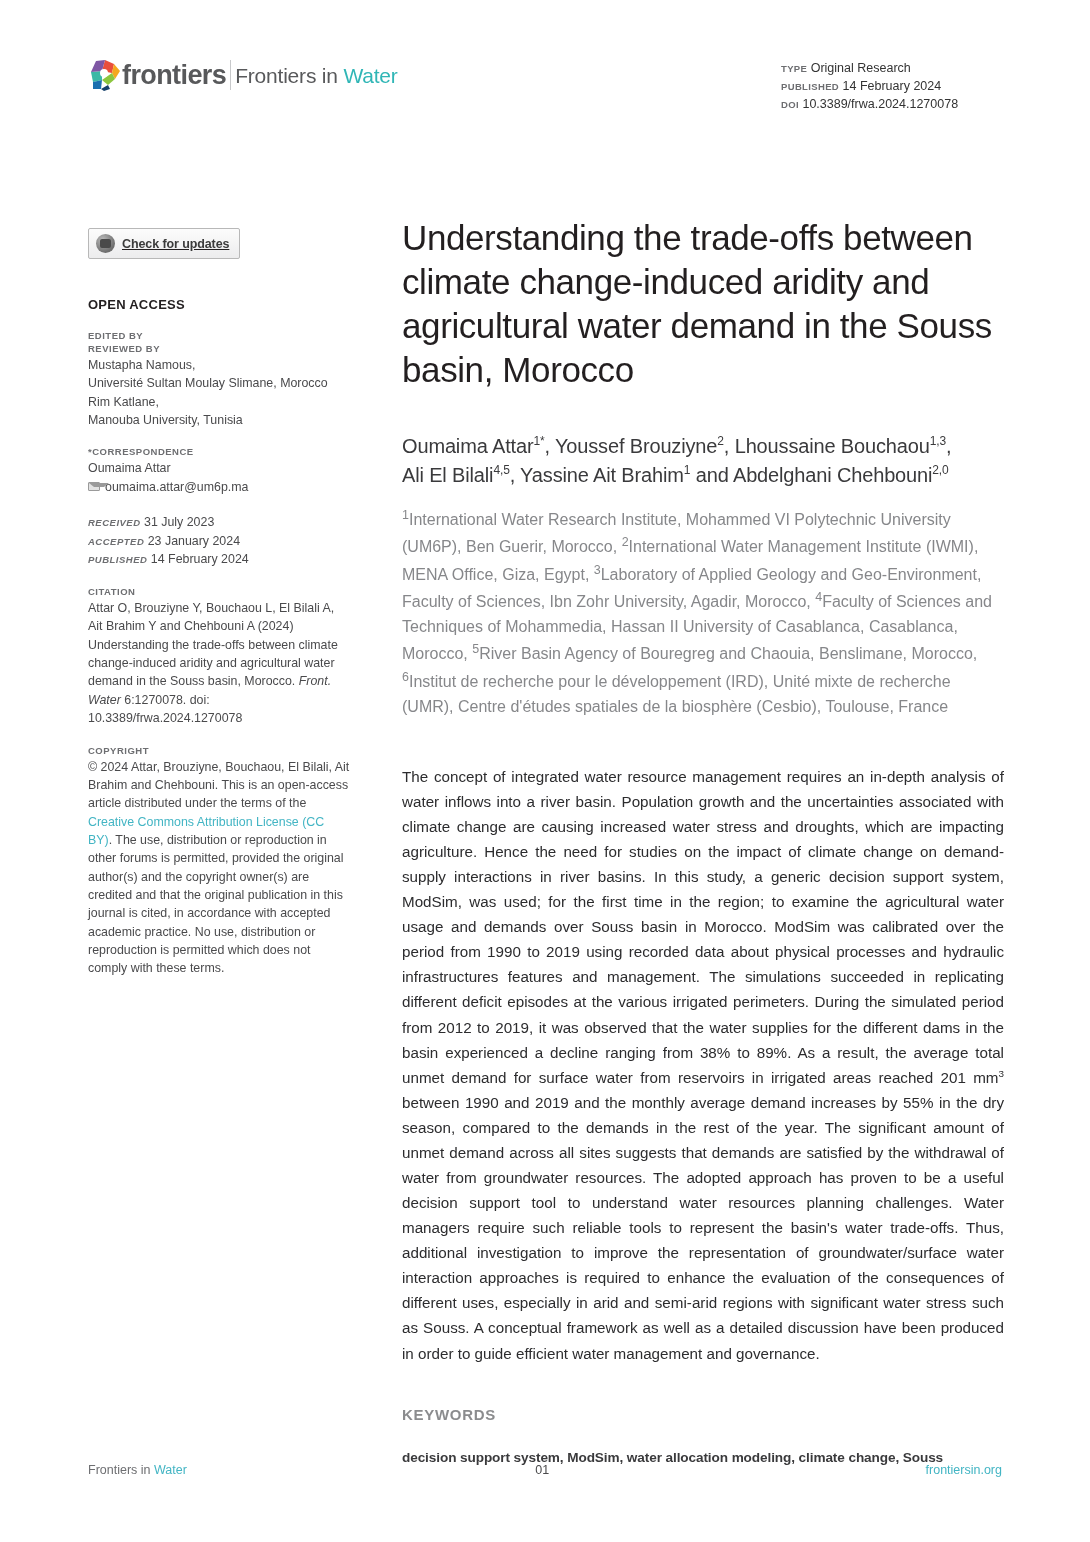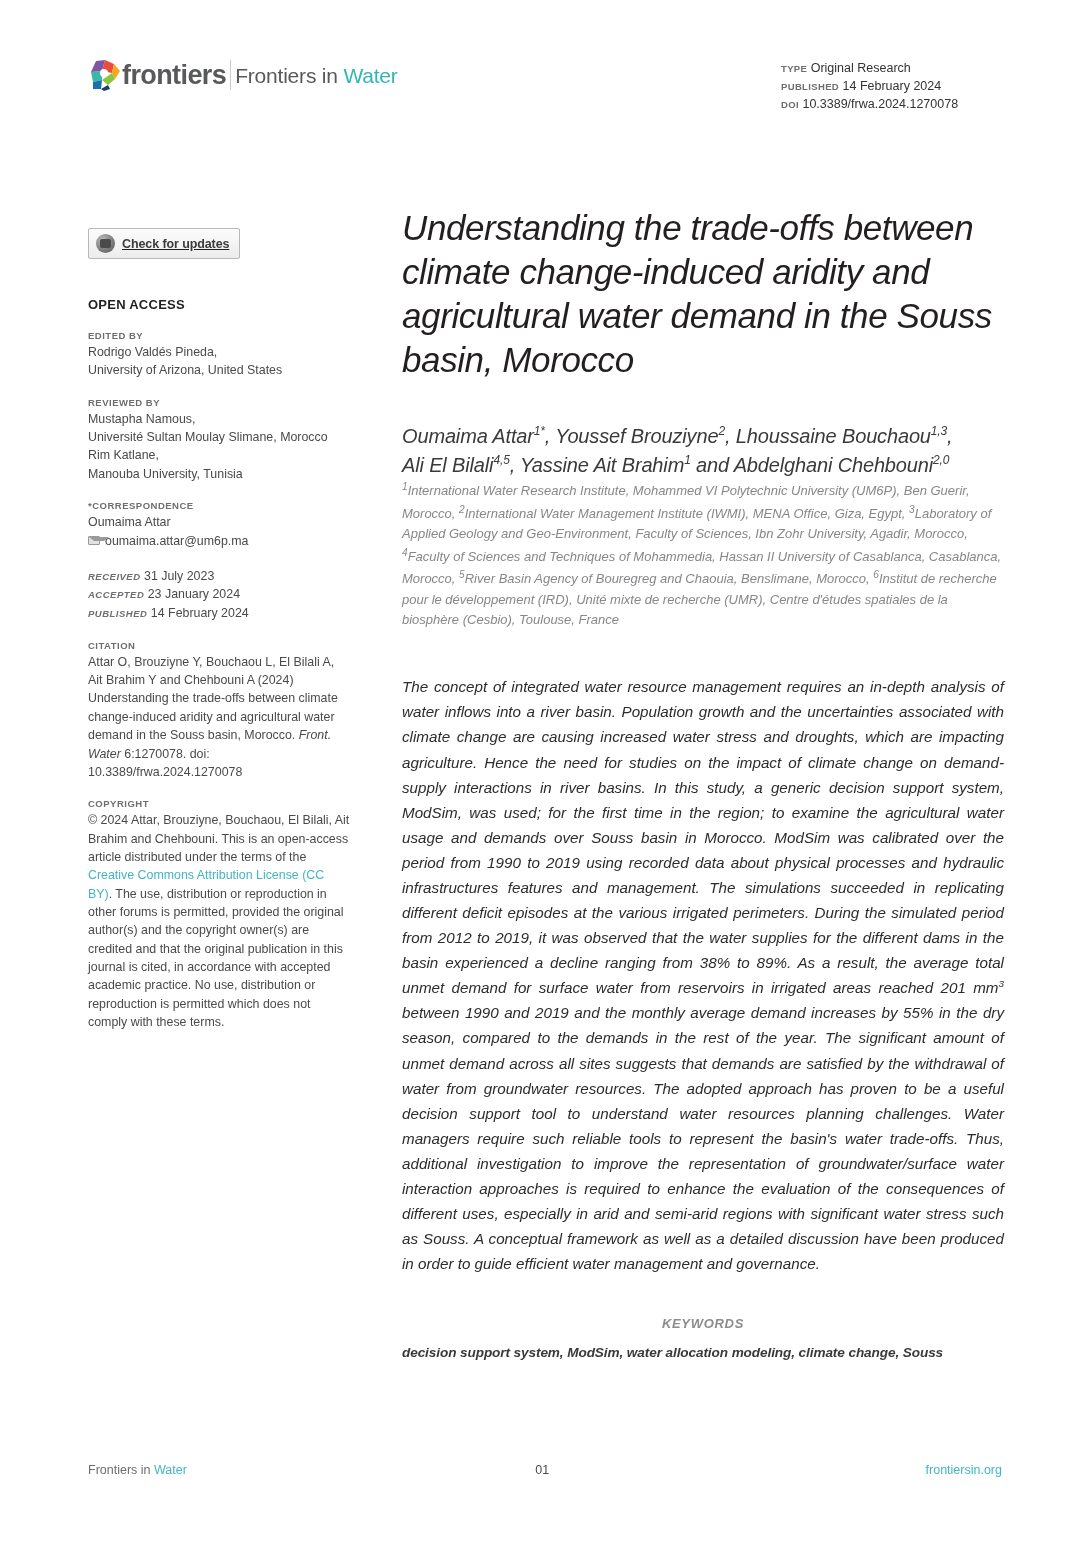--- a/index.html
+++ b/index.html
@@ -183,67 +183,66 @@
     border-right: 5px solid transparent;
     border-top: 4px solid #9a9a9a;
   }
 
   .link-teal { color: #43b5c4; }
 
   
   .main-col {
     position: absolute;
     left: 402px;
-    top: 206px;
+    top: 216px;
     width: 602px;
-    font-style: italic;
   }
 
   .article-title {
     font-size: 35px;
     line-height: 1.26;
     font-weight: normal;
     letter-spacing: -0.4px;
     color: #231f20;
     margin-bottom: 40px;
   }
 
   .authors {
     font-size: 20px;
     line-height: 1.42;
     color: #3a3a3c;
     letter-spacing: -0.15px;
+    margin-bottom: 17px;
   }
   .authors sup { font-size: 0.6em; vertical-align: super; }
 
   .affiliations {
-    font-size: 13px;
+    font-size: 16px;
     line-height: 1.56;
     color: #86878a;
     margin-bottom: 44px;
   }
   .affiliations sup { font-size: 0.78em; vertical-align: super; }
 
   .abstract {
     font-size: 15.2px;
     line-height: 1.65;
     color: #2c2c2e;
     text-align: justify;
     margin-bottom: 40px;
   }
   .abstract sup { font-size: 0.65em; vertical-align: super; }
 
   .kw-label {
-    font-size: 13px;
+    font-size: 15px;
     font-weight: 700;
     letter-spacing: 0.7px;
     color: #8b8c8e;
     text-transform: uppercase;
-    margin-bottom: 14px;
-    text-align: center;
+    margin-bottom: 27px;
   }
   .kw-list {
     font-size: 13.6px;
     font-weight: bold;
     color: #3a3a3c;
     letter-spacing: -0.1px;
   }
 
   
   .footer {
@@ -298,22 +297,20 @@
   <div class="left-col">
 
     <div class="check-updates">
       <span class="cu-icon"></span>
       <span class="cu-text">Check for updates</span>
     </div>
 
     <div class="open-access">OPEN ACCESS</div>
 
     <div class="sec-label">EDITED BY</div>
-    <div class="sec-body" style="white-space:pre-line">Rodrigo Valdés Pineda,
-University of Arizona, United States</div>
 
     <div class="sec-label">REVIEWED BY</div>
     <div class="sec-body" style="white-space:pre-line">Mustapha Namous,
 Université Sultan Moulay Slimane, Morocco
 Rim Katlane,
 Manouba University, Tunisia</div>
 
     <div class="sec-label">*CORRESPONDENCE</div>
     <div class="sec-body" style="margin-bottom:17px">
       <div>Oumaima Attar</div>

